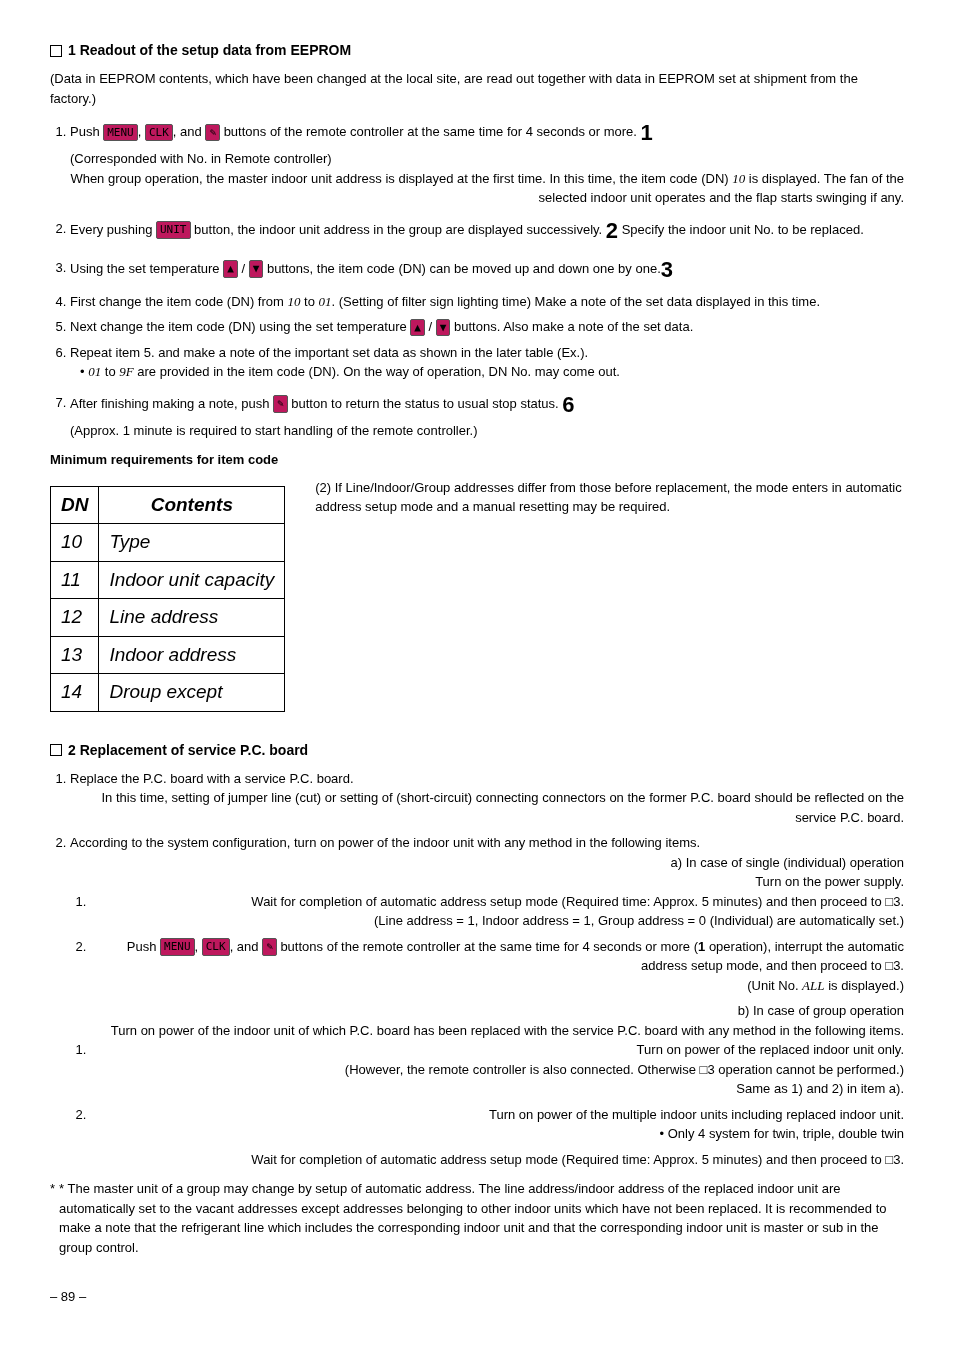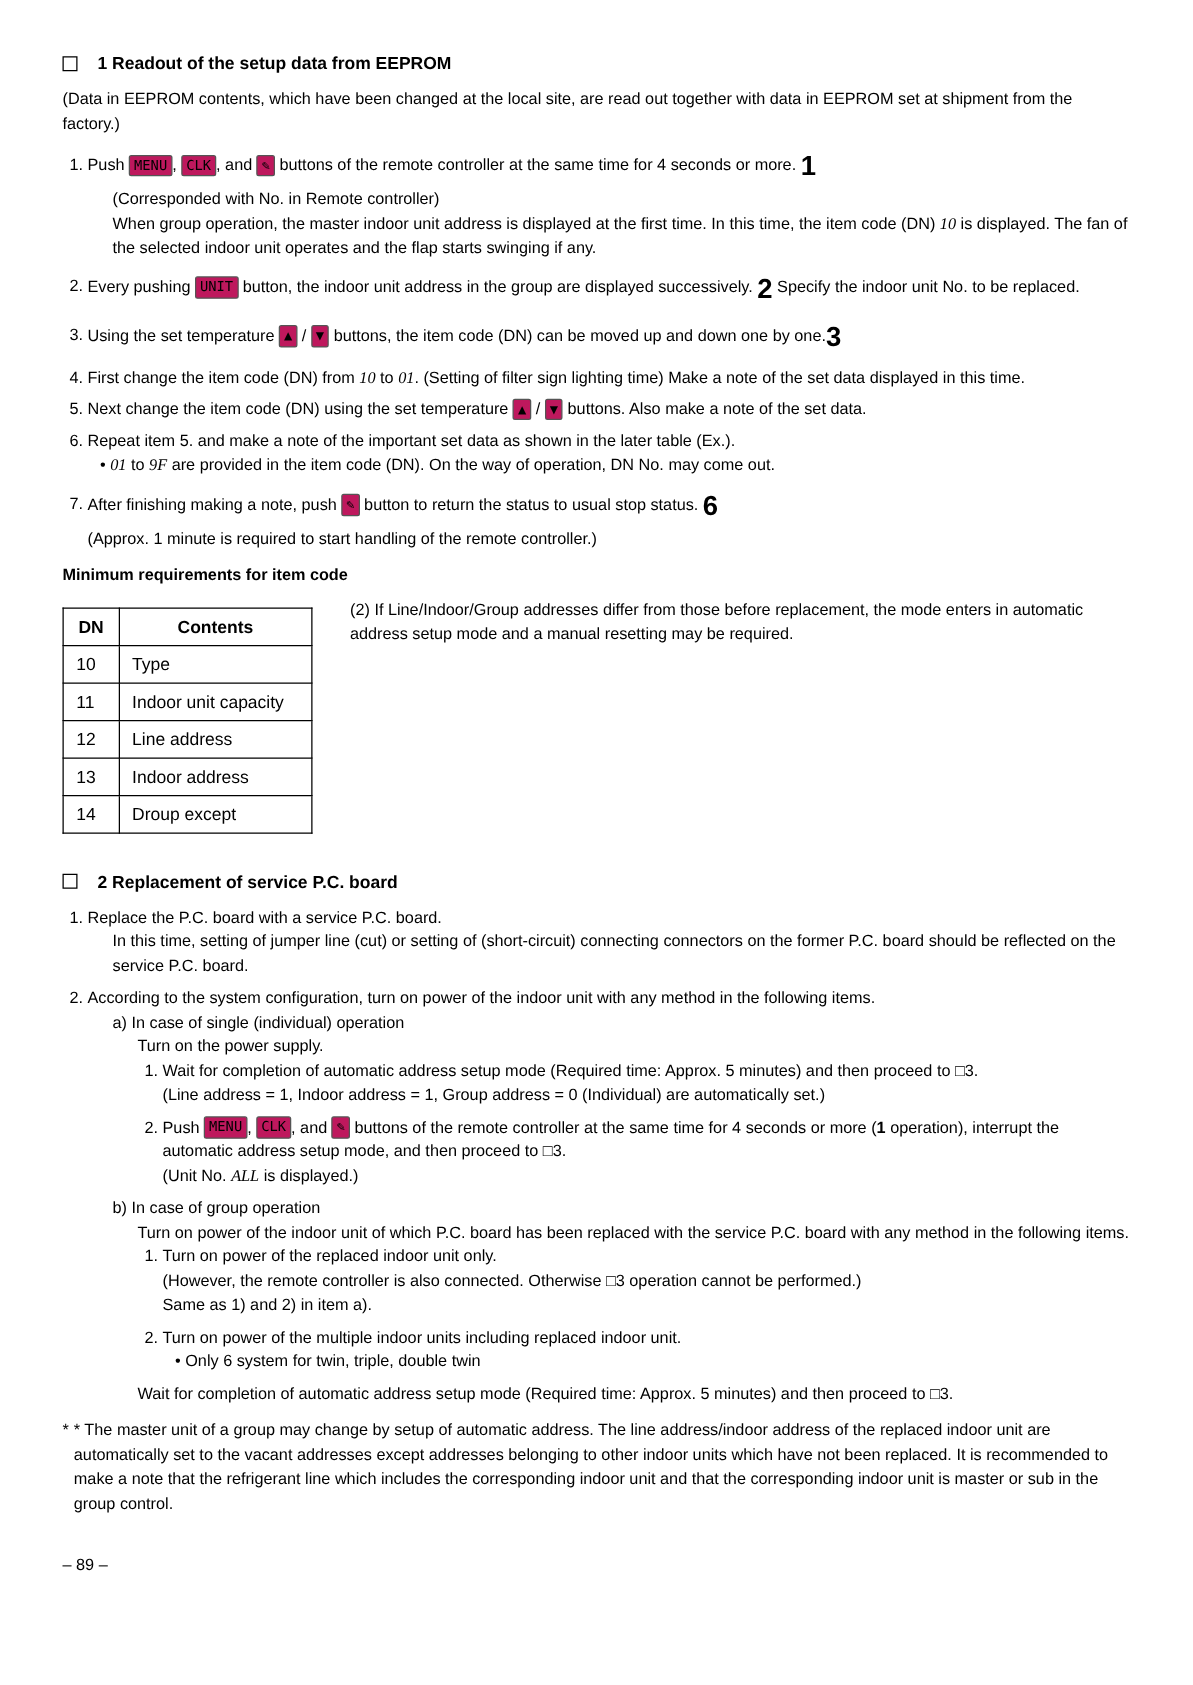--- a/index.html
+++ b/index.html
@@ -10,21 +10,21 @@
       color: #000;
       padding: 40px 50px;
       line-height: 1.5;
     }
     .section-title {
       font-weight: bold;
       font-size: 14px;
       margin-bottom: 8px;
       display: flex;
       align-items: center;
-      gap: 14px;
+      gap: 4px;
     }
     .checkbox-icon {
       display: inline-block;
       width: 12px;
       height: 12px;
       border: 1.5px solid #000;
       margin-right: 2px;
     }
     .section {
       margin-bottom: 20px;
@@ -63,21 +63,22 @@
       font-family: serif;
     }
     table {
       border-collapse: collapse;
       margin: 8px 0;
       min-width: 200px;
     }
     table th, table td {
       border: 1.5px solid #000;
       padding: 4px 10px;
-      font-size: 14px;
+      font-size: 19px;
+      font-style: italic;
     }
     table th {
       font-weight: bold;
       text-align: center;
       background: #fff;
     }
     .table-section {
       display: flex;
       gap: 30px;
       align-items: flex-start;
@@ -103,21 +104,21 @@
       border: 1px solid #555;
       border-radius: 2px;
       padding: 0 3px;
       font-size: 11px;
       font-family: monospace;
       background: #be185d;
       vertical-align: middle;
       line-height: 1.4;
     }
     .indent {
-      margin-left: 20px;
+      text-align: right;
     }
     .note-star {
       display: flex;
       gap: 4px;
       margin-top: 10px;
     }
     .note-star span:first-child {
       flex-shrink: 0;
     }
   </style>
@@ -254,21 +255,21 @@
             Turn on power of the indoor unit of which P.C. board has been replaced with the service P.C. board with any method in the following items.
             <ol>
               <li>
                 Turn on power of the replaced indoor unit only.<br>
                 <span>(However, the remote controller is also connected. Otherwise □3 operation cannot be performed.)</span><br>
                 <span>Same as 1) and 2) in item a).</span>
               </li>
               <li>
                 Turn on power of the multiple indoor units including replaced indoor unit.
                 <ul class="dash">
-                  <li>Only 6 system for twin, triple, double twin</li>
+                  <li>Only 4 system for twin, triple, double twin</li>
                 </ul>
               </li>
             </ol>
             <div>
               Wait for completion of automatic address setup mode (Required time: Approx. 5 minutes) and then proceed to □3.
             </div>
           </div>
         </div>
       </li>
     </ol>

